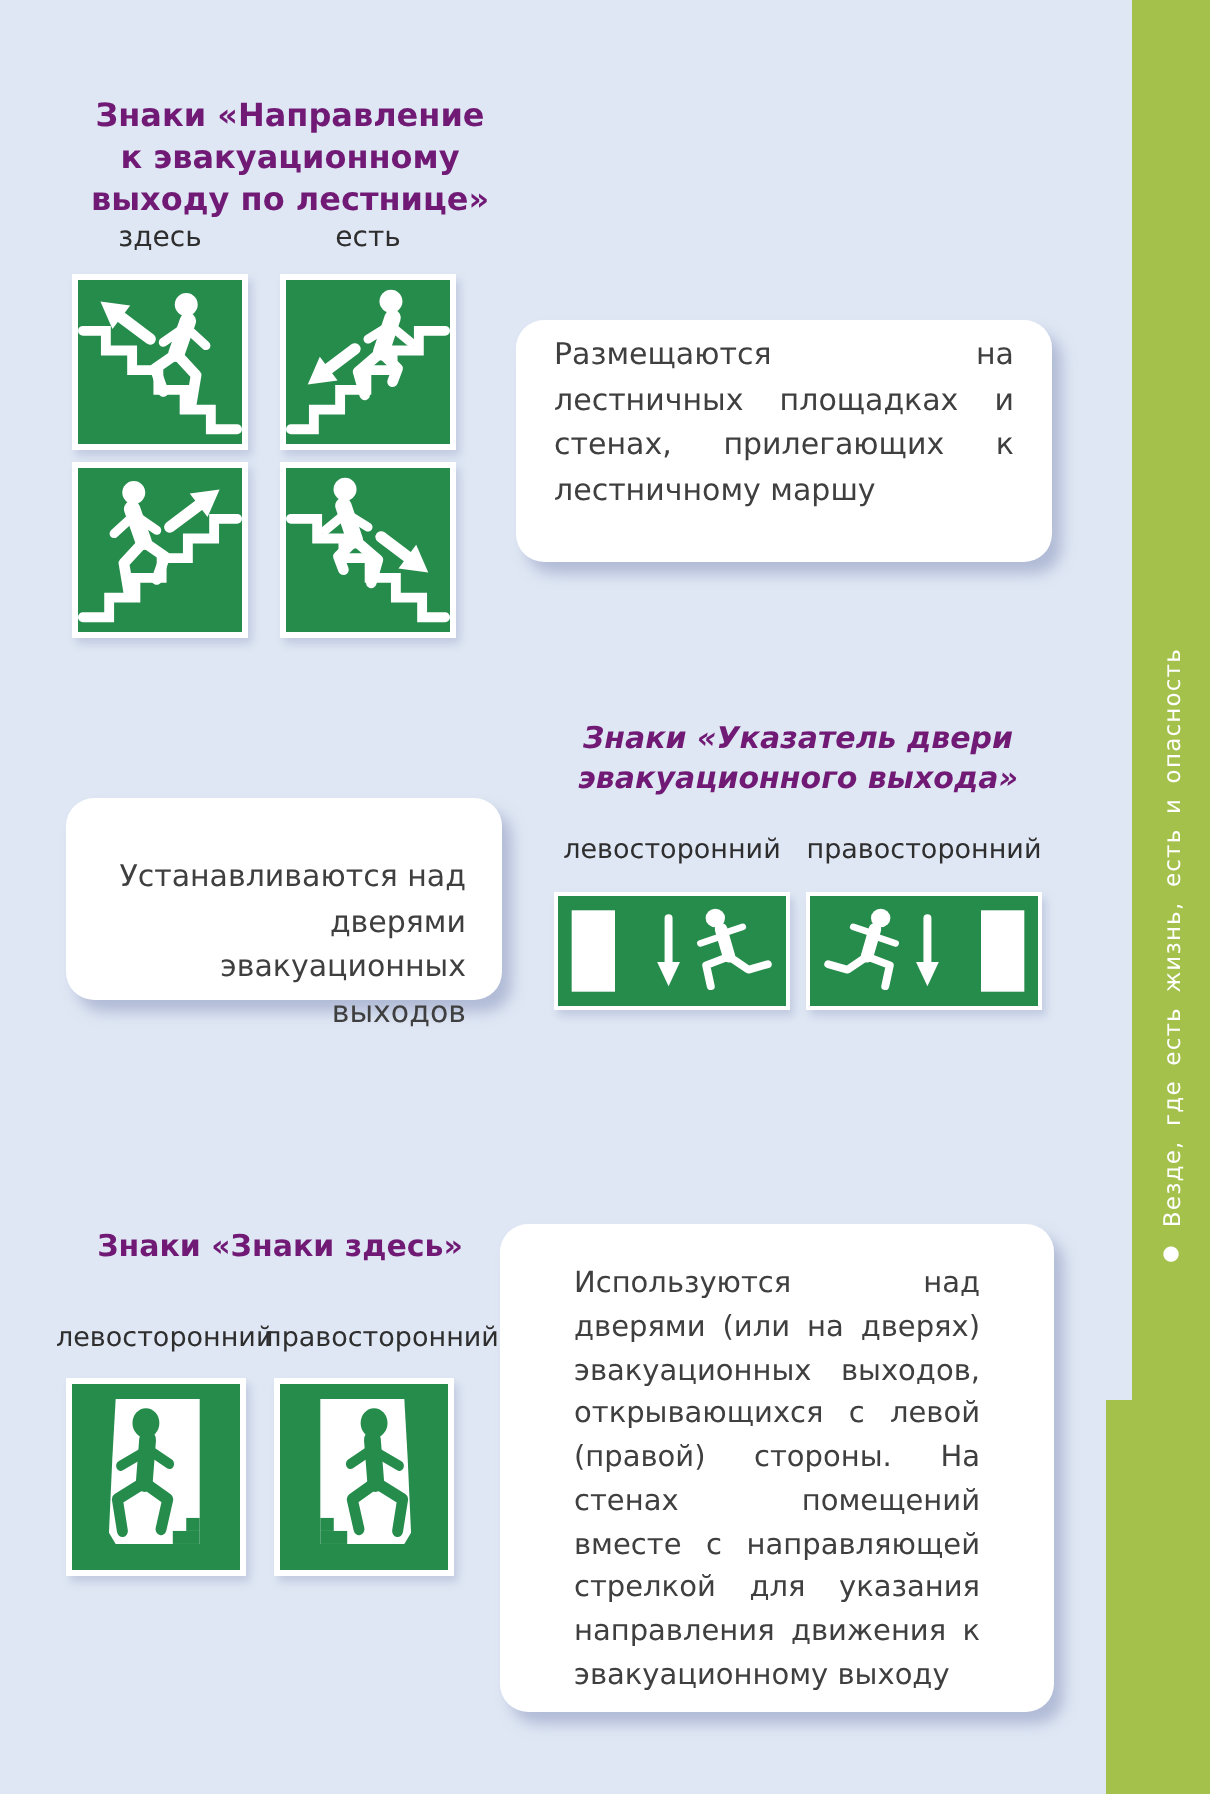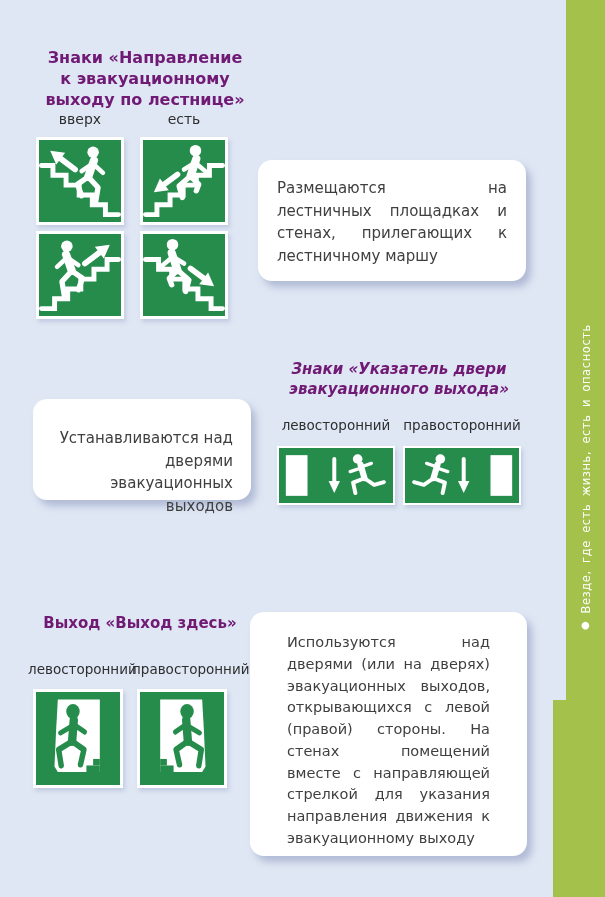--- a/index.html
+++ b/index.html
@@ -34,21 +34,21 @@
   .h3{left:30px;top:614px;width:220px;font-size:15px;}
   .lbl{font-size:14px;color:#2e2e2e;text-align:center;}
 
   
   .box{
     background:#ffffff;border-radius:14px;
     box-shadow:5px 6px 7px rgba(140,152,190,0.55);
     font-size:15px;line-height:1.5;color:#3f3f3f;
     text-align:justify;box-sizing:border-box;
   }
-  .box1{left:258px;top:160px;width:268px;height:121px;padding:17px 19px;}
+  .box1{left:258px;top:160px;width:268px;height:121px;padding:6px 19px;}
   .box2{left:33px;top:399px;width:218px;height:101px;padding:28px 18px;text-align:right;}
   .box3{left:250px;top:612px;width:277px;height:244px;padding:20px 37px;font-size:14.5px;}
 
   
   .sign{
     background:#268c4c;border:3px solid #ffffff;box-sizing:border-box;
     box-shadow:2px 3px 4px rgba(140,152,190,0.35);
     display:flex;align-items:center;justify-content:center;
   }
   .sign svg{display:block;width:100%;height:100%;}
@@ -65,21 +65,21 @@
 <body>
 
 <div class="abs stripe">
   <span class="stripe-text"><span class="bullet">●</span>&nbsp;<span>Везде, где есть жизнь, есть и опасность</span></span>
 </div>
 <div class="abs stripe-bottom"></div>
 
 <div class="abs h h1">Знаки «Направление
 к эвакуационному
 выходу по лестнице»</div>
-<div class="abs lbl" style="left:36px;top:111px;width:88px;">вверх</div>
+<div class="abs lbl" style="left:36px;top:111px;width:88px;">здесь</div>
 <div class="abs lbl" style="left:140px;top:111px;width:88px;">есть</div>
 
 <div class="abs sign sq" style="left:36px;top:137px;">
   <svg viewBox="0 0 100 100">
     <g transform="translate(100,0) scale(-1,1)" class="pict">
       <path d="M3 91 H19 V79 H35 V67 H51 V55 H67 V43 H83 V31 H97" stroke-width="6"></path>
       <circle class="solid" cx="34" cy="15" r="7"></circle>
       <path d="M33 25 L40 45" stroke-width="10"></path>
       <path d="M35 29 L48 38" stroke-width="5.5"></path>
       <path d="M34 29 L22 40" stroke-width="5.5"></path>
@@ -180,21 +180,21 @@
       <circle class="solid" cx="62" cy="20" r="8.5"></circle>
       <path d="M57 30 L50 55" stroke-width="11"></path>
       <path d="M55 36 L75 43" stroke-width="6"></path>
       <path d="M55 34 L38 28" stroke-width="6"></path>
       <path d="M50 55 L70 63 L66 82" stroke-width="7" stroke-linejoin="round"></path>
       <path d="M50 55 L33 67 L16 62" stroke-width="7" stroke-linejoin="round"></path>
     </g>
   </svg>
 </div>
 
-<div class="abs h h3">Выход «Выход здесь»</div>
+<div class="abs h h3">Знаки «Знаки здесь»</div>
 <div class="abs lbl" style="left:28px;top:661px;width:106px;font-size:13.5px;">левосторонний</div>
 <div class="abs lbl" style="left:132px;top:661px;width:112px;font-size:13.5px;">правосторонний</div>
 
 <div class="abs sign ex" style="left:33px;top:689px;">
   <svg viewBox="0 0 100 100" preserveAspectRatio="none">
     <g>
       <polygon fill="#ffffff" points="26,8 76,8 76,86 26,86 22,80 24,40"></polygon>
       <path fill="#268c4c" d="M60 86 V79 H76 V86 Z"></path>
       <path fill="#268c4c" d="M68 79 V72 H76 V79 Z"></path>
       <g class="gman">

